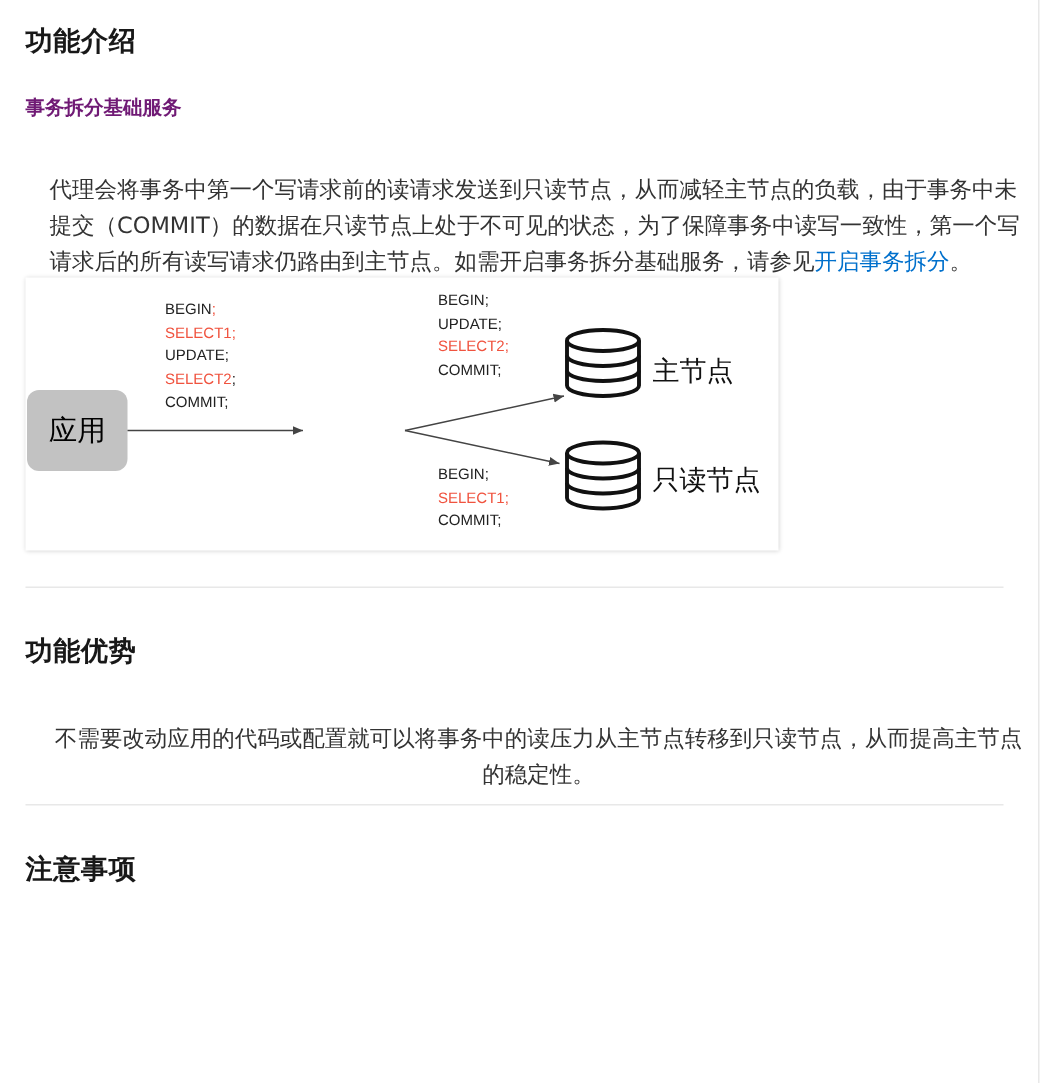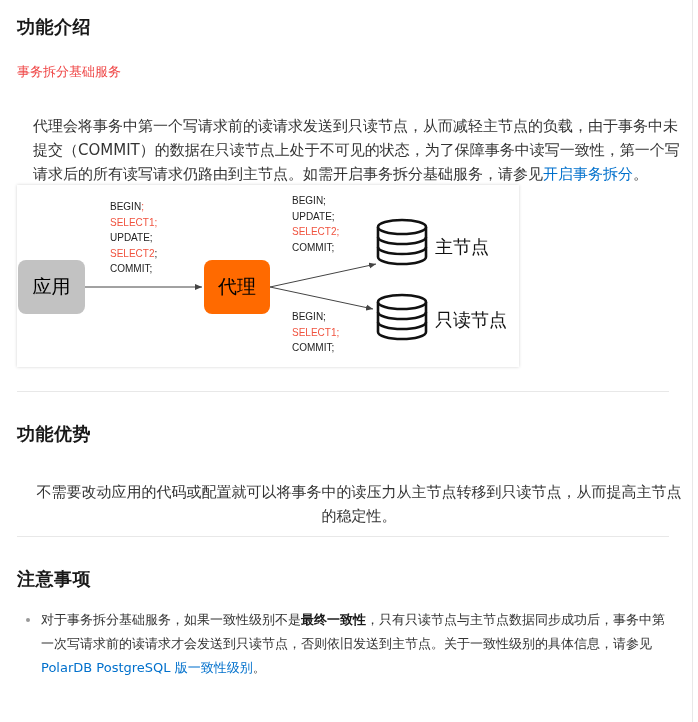--- a/index.html
+++ b/index.html
@@ -4,21 +4,21 @@
 <style>
   html, body { margin: 0; padding: 0; background: #ffffff; }
   body {
     width: 698px; height: 722px; overflow: hidden; position: relative;
     font-family: "DejaVu Sans", "Liberation Sans", sans-serif;
     color: #333333;
   }
   .right-rule { position: absolute; left: 692px; top: 0; width: 1px; height: 722px; background: #e8e8e8; }
   .content { position: absolute; left: 17px; top: 0; width: 652px; }
   h2 { font-size: 18px; font-weight: bold; color: #181818; margin: 0; position: absolute; left: 0; letter-spacing: 0.5px; }
-  h3 { font-size: 13px; font-weight: normal; color: #ef4444; margin: 0; position: absolute; left: 0; }
+  h3 { font-size: 13px; font-weight: bold; color: #701a75; margin: 0; position: absolute; left: 0; }
   .para { font-size: 15px; line-height: 24px; position: absolute; left: 0; width: 652px; color: #333; margin: 16px; }
   .link { color: #0070cc; text-decoration: none; }
   .hr { position: absolute; left: 0; width: 652px; height: 1px; background: #e8e8e8; }
   .figure { position: absolute; left: 0; top: 185px; width: 502px; height: 182px; background: #fff; box-shadow: 0 0 3px rgba(0,0,0,0.18); }
   .fig-text { position: absolute; font-family: Liberation Sans, sans-serif; font-size: 10px; line-height: 15.5px; color: #222; }
   .fig-text .red { color: #f0533f; }
   .box { position: absolute; border-radius: 8px; color: #000000; font-size: 19px; display: flex; align-items: center; justify-content: center; }
   .box-app { left: 1px; top: 75px; width: 67px; height: 54px; background: #c2c2c2; }
   .box-proxy { left: 187px; top: 75px; width: 66px; height: 54px; background: #ff6a00; }
   .db-label { position: absolute; font-size: 18px; color: #111; }
@@ -35,23 +35,20 @@
 <div class="content">
 
   <h2 style="top:15px;">功能介绍</h2>
   <h3 style="top:63px;">事务拆分基础服务</h3>
 
   <p class="para" style="top:98px;"><span>代理会将事务中第一个写请求前的读请求发送到只读节点，从而减轻主节点的负载，由于事务中未提交（COMMIT）的数据在只读节点上处于不可见的状态，为了保障事务中读写一致性，第一个写请求后的所有读写请求仍路由到主节点。如需开启事务拆分基础服务，请参见</span><a class="link" href="#">开启事务拆分</a><span>。</span></p>
 
   <div class="figure">
     <div class="box box-app">
         <span>应用</span>
-      </div>
-    <div class="box box-proxy">
-        <span>代理</span>
       </div>
 
     <div class="fig-text" style="left:93px; top:14px;">
       <div><span>BEGIN</span><span class="red">;</span></div>
       <div class="red">SELECT1;</div>
       <div>UPDATE;</div>
       <div><span class="red">SELECT2</span><span>;</span></div>
       <div>COMMIT;</div>
     </div>
 
@@ -99,19 +96,15 @@
   <div class="hr" style="top:391px;"></div>
 
   <h2 style="top:422px;">功能优势</h2>
   <p class="para" style="top:464px;text-align:center;">不需要改动应用的代码或配置就可以将事务中的读压力从主节点转移到只读节点，从而提高主节点的稳定性。</p>
 
   <div class="hr" style="top:536px;"></div>
 
   <h2 style="top:567px;">注意事项</h2>
 
   <ul class="notes">
-    <li>
-      <span class="dot"></span>
-      <span>对于事务拆分基础服务，如果一致性级别不是</span><b>最终一致性</b><span>，只有只读节点与主节点数据同步成功后，事务中第一次写请求前的读请求才会发送到只读节点，否则依旧发送到主节点。关于一致性级别的具体信息，请参见</span><a class="link" href="#">PolarDB PostgreSQL 版一致性级别</a><span>。</span>
-    </li>
   </ul>
 
 </div>
 
 </body></html>

